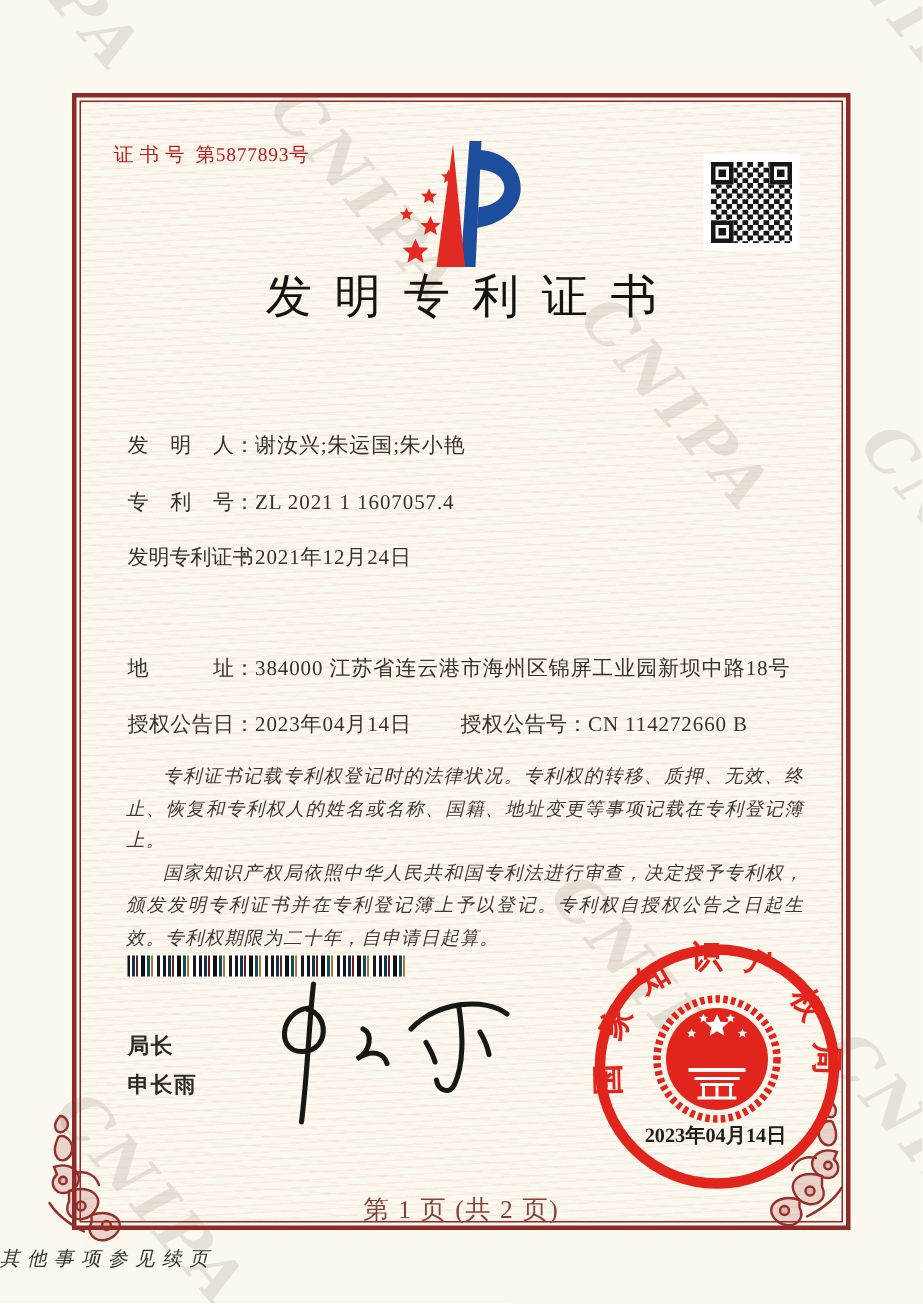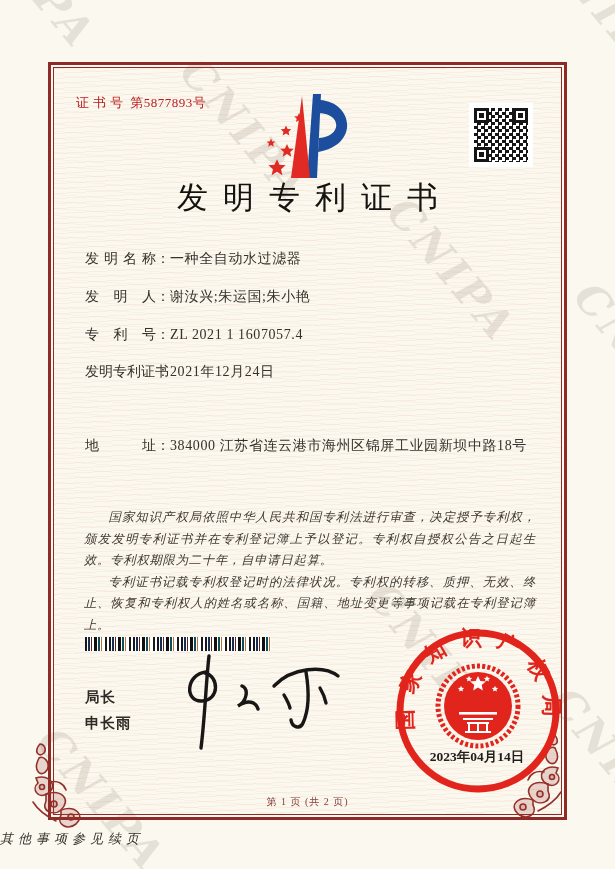--- a/index.html
+++ b/index.html
@@ -83,21 +83,21 @@
       #1a1a1a 20px 22px,#fff 22px 24px);
   }
   .signer { position:absolute; left:85px; z-index:4; font-family:Liberation Mono, monospace; font-weight:bold; font-size:14.5px; color:#2e2b27; letter-spacing:1px; }
   .s-title { top:688px; } .s-name { top:714px; }
   .signature { position:absolute; left:172px; top:650px; z-index:4; }
   
   .seal { position:absolute; left:393px; top:626px; z-index:5; }
   
   .page-num {
     position:absolute; left:0; top:795px; width:100%; text-align:center; z-index:4;
-    font-size:10px; color:#84413a; letter-spacing:1px;
+    font-size:17px; color:#84413a; letter-spacing:1px;
   }
   .cont-note {
     position:absolute; left:0; top:830px; width:100%; text-align:left; z-index:4;
     font-size:13px; color:#37332d; letter-spacing:5px; font-style:italic;
   }
 </style>
 </head>
 <body>
 
 <div class="page">
@@ -165,39 +165,42 @@
 
   <div class="qr">
     <div class="qr-pat"></div>
     <div class="finder f-tl"></div>
     <div class="finder f-tr"></div>
     <div class="finder f-bl"></div>
   </div>
 
   <div class="title">发明专利证书</div>
 
-  <div class="field-row r0">
-    <span class="flabel">发明名称</span><span class="fcolon">：</span><span class="fvalue">一种全自动水过滤器</span>
-  </div>
   <div class="field-row r1">
     <span class="flabel">发明人</span><span class="fcolon">：</span><span class="fvalue">谢汝兴;朱运国;朱小艳</span>
   </div>
   <div class="field-row r2">
     <span class="flabel">专利号</span><span class="fcolon">：</span><span class="fvalue">ZL 2021 1 1607057.4</span>
   </div>
   <div class="field-row r3">
     <span class="flabel">发明专利证书</span><span class="fcolon">：</span><span class="fvalue">2021年12月24日</span>
   </div>
   <div class="field-row r5">
     <span class="flabel">地址</span><span class="fcolon">：</span><span class="fvalue">384000 江苏省连云港市海州区锦屏工业园新坝中路18号</span>
   </div>
+  <div class="field-row r6">
+    <span class="flabel">授权公告日</span><span class="fcolon">：</span><span class="fvalue">2023年04月14日</span>
+    <span class="pair2">
+      <span class="flabel">授权公告号</span><span class="fcolon">：</span><span class="fvalue">CN 114272660 B</span>
+    </span>
+  </div>
 
   <div class="legal">
+    <p>专利证书记载专利权登记时的法律状况。专利权的转移、质押、无效、终止、恢复和专利权人的姓名或名称、国籍、地址变更等事项记载在专利登记簿上。</p>
     <p>国家知识产权局依照中华人民共和国专利法进行审查，决定授予专利权，颁发发明专利证书并在专利登记簿上予以登记。专利权自授权公告之日起生效。专利权期限为二十年，自申请日起算。</p>
-    <p>专利证书记载专利权登记时的法律状况。专利权的转移、质押、无效、终止、恢复和专利权人的姓名或名称、国籍、地址变更等事项记载在专利登记簿上。</p>
   </div>
 
   <div class="barcode"></div>
 
   <div class="signer s-title">局长</div>
   <div class="signer s-name">申长雨</div>
   <svg class="signature" width="178" height="105" viewBox="0 0 178 105">
     <g fill="none" stroke="#191715" stroke-width="3.4" stroke-linecap="round">
       <path d="M34,22 C14,24 12,52 30,51 C48,50 47,26 33,23"></path>
       <path d="M37,6 C34,32 33,66 29,98"></path>

